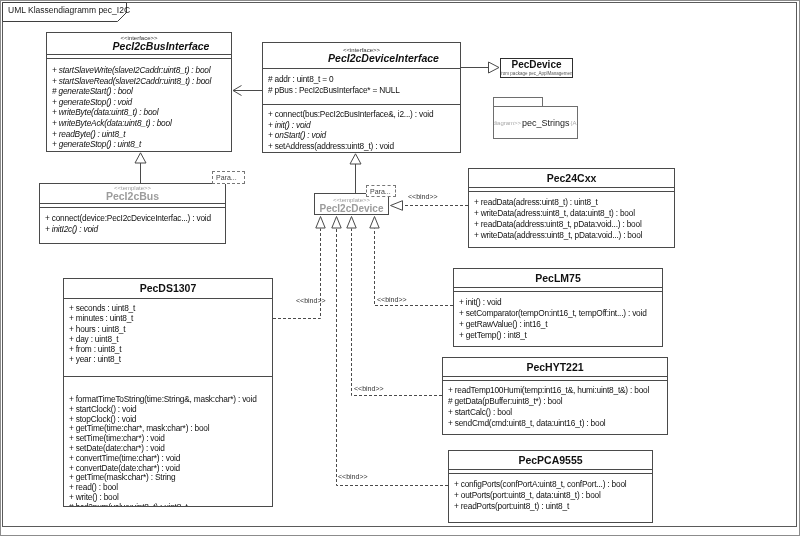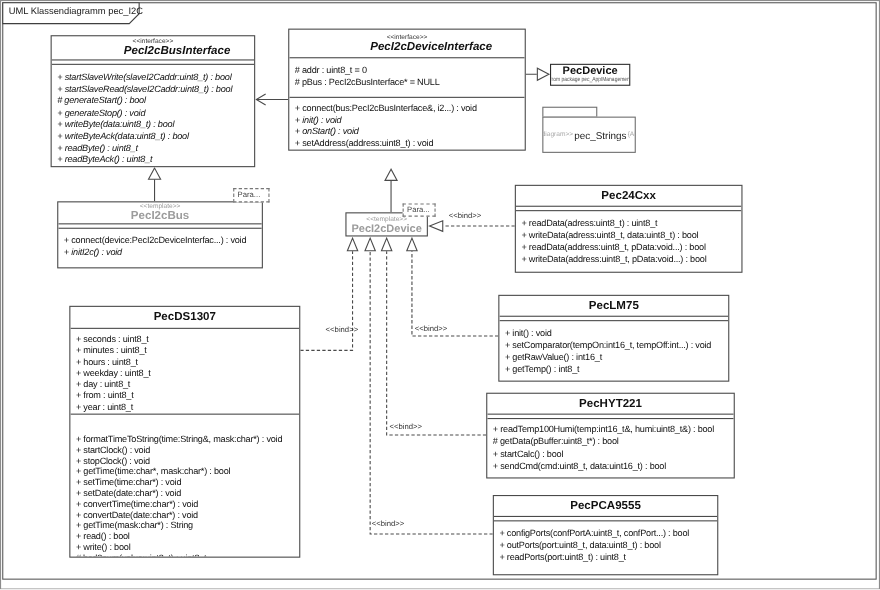--- a/index.html
+++ b/index.html
@@ -120,25 +120,25 @@
     <div class="cmp attrs-empty" style="height:4px"></div>
     <div class="cmp members" style="--lh:10.6px;padding-top:6px">
 
     <div class="mrow it">+ startSlaveWrite(slaveI2Caddr:uint8_t) : bool</div>
         <div class="mrow it">+ startSlaveRead(slaveI2Caddr:uint8_t) : bool</div>
         <div class="mrow it"># generateStart() : bool</div>
         <div class="mrow it">+ generateStop() : void</div>
         <div class="mrow it">+ writeByte(data:uint8_t) : bool</div>
         <div class="mrow it">+ writeByteAck(data:uint8_t) : bool</div>
         <div class="mrow it">+ readByte() : uint8_t</div>
-        <div class="mrow it">+ readByteAck() : uint8_t</div>
-      </div>
-  </div>
-
-  <div class="uml-class iface" style="left:262px;top:26px;width:216px;height:111px">
+        <div class="mrow it">+ generateStop() : uint8_t</div>
+      </div>
+  </div>
+
+  <div class="uml-class iface" style="left:262px;top:42px;width:199px;height:111px">
     <div class="cmp name-cmp" style="height:25px">
       <div class="stereo">&lt;&lt;interface&gt;&gt;</div>
       <div class="cname">PecI2cDeviceInterface</div>
     </div>
     <div class="cmp members" style="height:36px;flex:none;--lh:11px;padding-top:5px">
 
     <div class="mrow"># addr : uint8_t = 0</div>
         <div class="mrow"># pBus : PecI2cBusInterface* = NULL</div>
       </div>
     <div class="cmp members" style="--lh:10.6px;padding-top:4px">
@@ -155,21 +155,21 @@
     <div class="pecdevice-sub">from package pec_ApplManagement</div>
   </div>
 
   <div class="pkg-tab" style="left:493px;top:97px;width:50px;height:10px"></div>
   <div class="pkg-body" style="left:493px;top:106px;width:85px;height:33px">
     <div class="pkg-stereo">&lt;&lt;class diagram&gt;&gt;</div>
     <div class="pkg-name">pec_Strings</div>
     <div class="pkg-tag">{ARM C++}</div>
   </div>
 
-  <div class="uml-class tmpl" style="left:52px;top:183px;width:187px;height:61px">
+  <div class="uml-class tmpl" style="left:39px;top:183px;width:187px;height:61px">
     <div class="cmp name-cmp" style="height:19px">
       <div class="stereo">&lt;&lt;template&gt;&gt;</div>
       <div class="cname">PecI2cBus</div>
     </div>
     <div class="cmp attrs-empty" style="height:4px"></div>
     <div class="cmp members" style="--lh:11px;padding-top:5px">
 
     <div class="mrow">+ connect(device:PecI2cDeviceInterfac...) : void</div>
         <div class="mrow it">+ initI2c() : void</div>
       </div>
@@ -239,21 +239,20 @@
 
   <div class="uml-class" style="left:63px;top:278px;width:210px;height:229px">
     <div class="cmp name-cmp" style="height:19px">
       <div class="cname">PecDS1307</div>
     </div>
     <div class="cmp members" style="height:78px;flex:none;--lh:10.3px;padding-top:4px">
 
     <div class="mrow">+ seconds : uint8_t</div>
         <div class="mrow">+ minutes : uint8_t</div>
         <div class="mrow">+ hours : uint8_t</div>
-        <div class="mrow">+ weekday : uint8_t</div>
         <div class="mrow">+ day : uint8_t</div>
         <div class="mrow">+ from : uint8_t</div>
         <div class="mrow">+ year : uint8_t</div>
       </div>
     <div class="cmp members" style="--lh:9.8px;padding-top:18px">
 
     <div class="mrow">+ formatTimeToString(time:String&amp;, mask:char*) : void</div>
         <div class="mrow">+ startClock() : void</div>
         <div class="mrow">+ stopClock() : void</div>
         <div class="mrow">+ getTime(time:char*, mask:char*) : bool</div>

